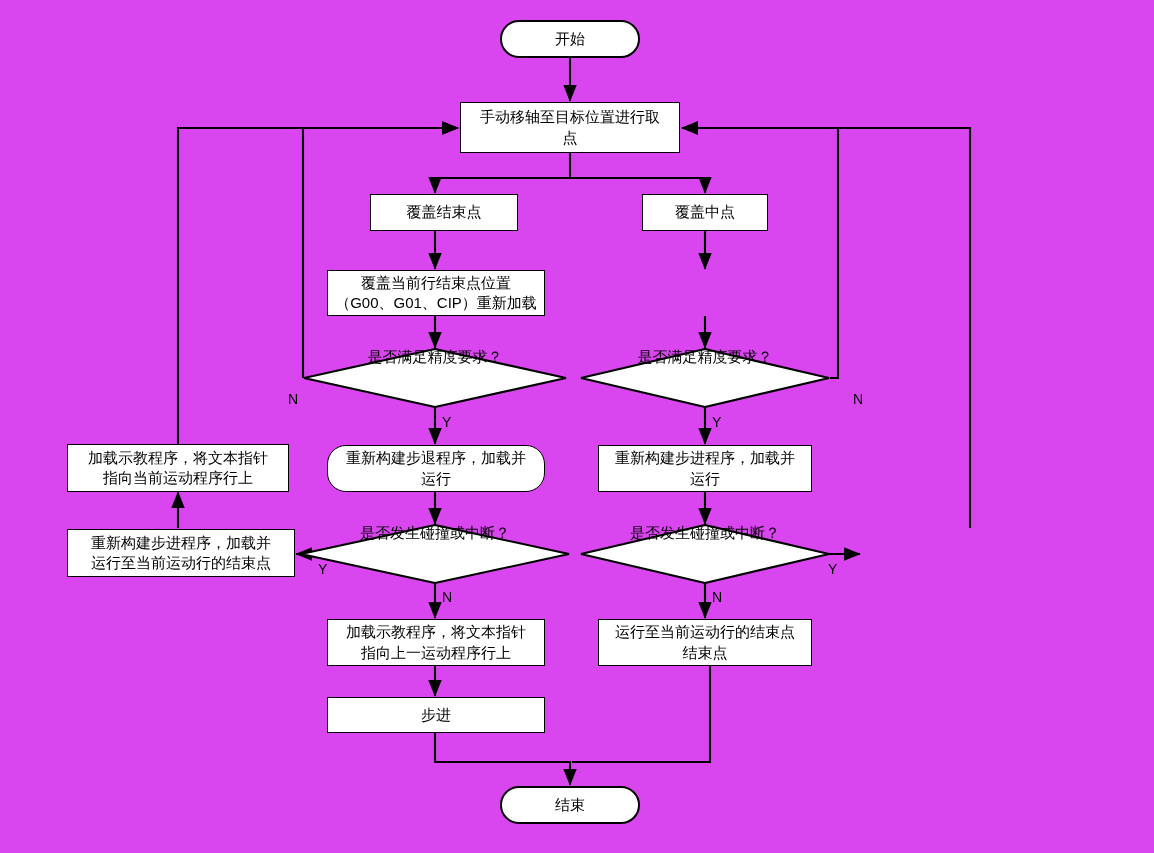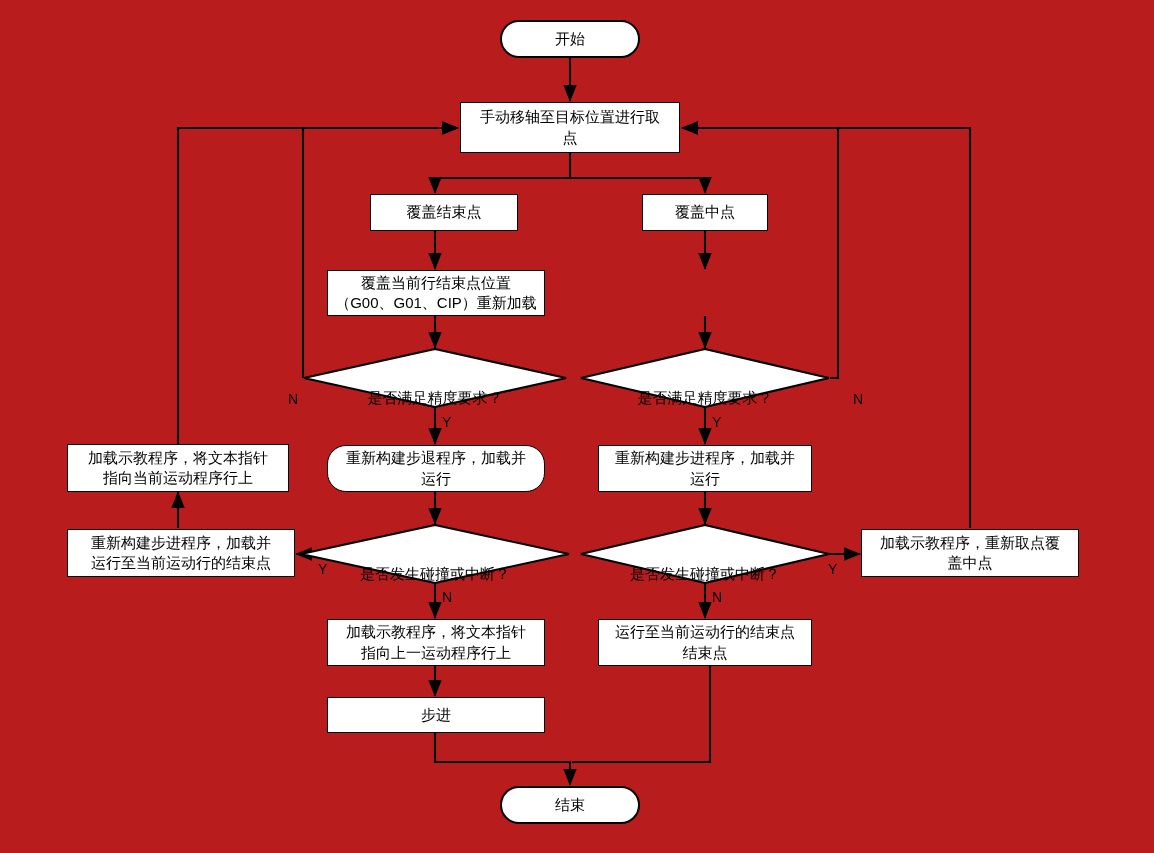--- a/index.html
+++ b/index.html
@@ -7,21 +7,21 @@
     padding: 0;
     background: #ffffff;
   }
   body {
     font-family: "Liberation Sans", "DejaVu Sans", sans-serif;
   }
   #canvas {
     position: relative;
     width: 1154px;
     height: 853px;
-    background: #b91c1c;
+    background: #d946ef;
     overflow: hidden;
   }
   svg.wires {
     position: absolute;
     left: 0;
     top: 0;
     width: 1154px;
     height: 853px;
     pointer-events: none;
   }
@@ -42,21 +42,21 @@
     font-size: 15px;
   }
   .term {
     border: 2px solid #000000;
     border-radius: 999px;
     font-size: 15px;
   }
   .diamond-wrap {
     position: absolute;
     display: flex;
-    align-items: flex-end;
+    align-items: flex-start;
     justify-content: center;
     font-family: Liberation Serif, serif;
   }
   .diamond-wrap > svg {
     position: absolute;
     left: 0;
     top: 0;
   }
   .diamond-label {
     position: relative;
@@ -199,24 +199,20 @@
       <polygon points="125,1 249,30 125,59 1,30" fill="#ffffff" stroke="#000000" stroke-width="2.1"></polygon>
     </svg>
     <span class="diamond-label">是否发生碰撞或中断？</span>
   </div>
 
   <div class="node proc" style="left:67px; top:529px; width:228px; height:48px;">
     <span>重新构建步进程序，加载并
 运行至当前运动行的结束点</span>
   </div>
 
-  <div class="node proc" style="left:861px; top:529px; width:218px; height:48px;">
-    <span>加载示教程序，重新取点覆
-盖中点</span>
-  </div>
 
   <div class="node proc" style="left:327px; top:619px; width:218px; height:47px;">
     <span>加载示教程序，将文本指针
 指向上一运动程序行上</span>
   </div>
 
   <div class="node proc" style="left:598px; top:619px; width:214px; height:47px;">
     <span>运行至当前运动行的结束点
 结束点</span>
   </div>

